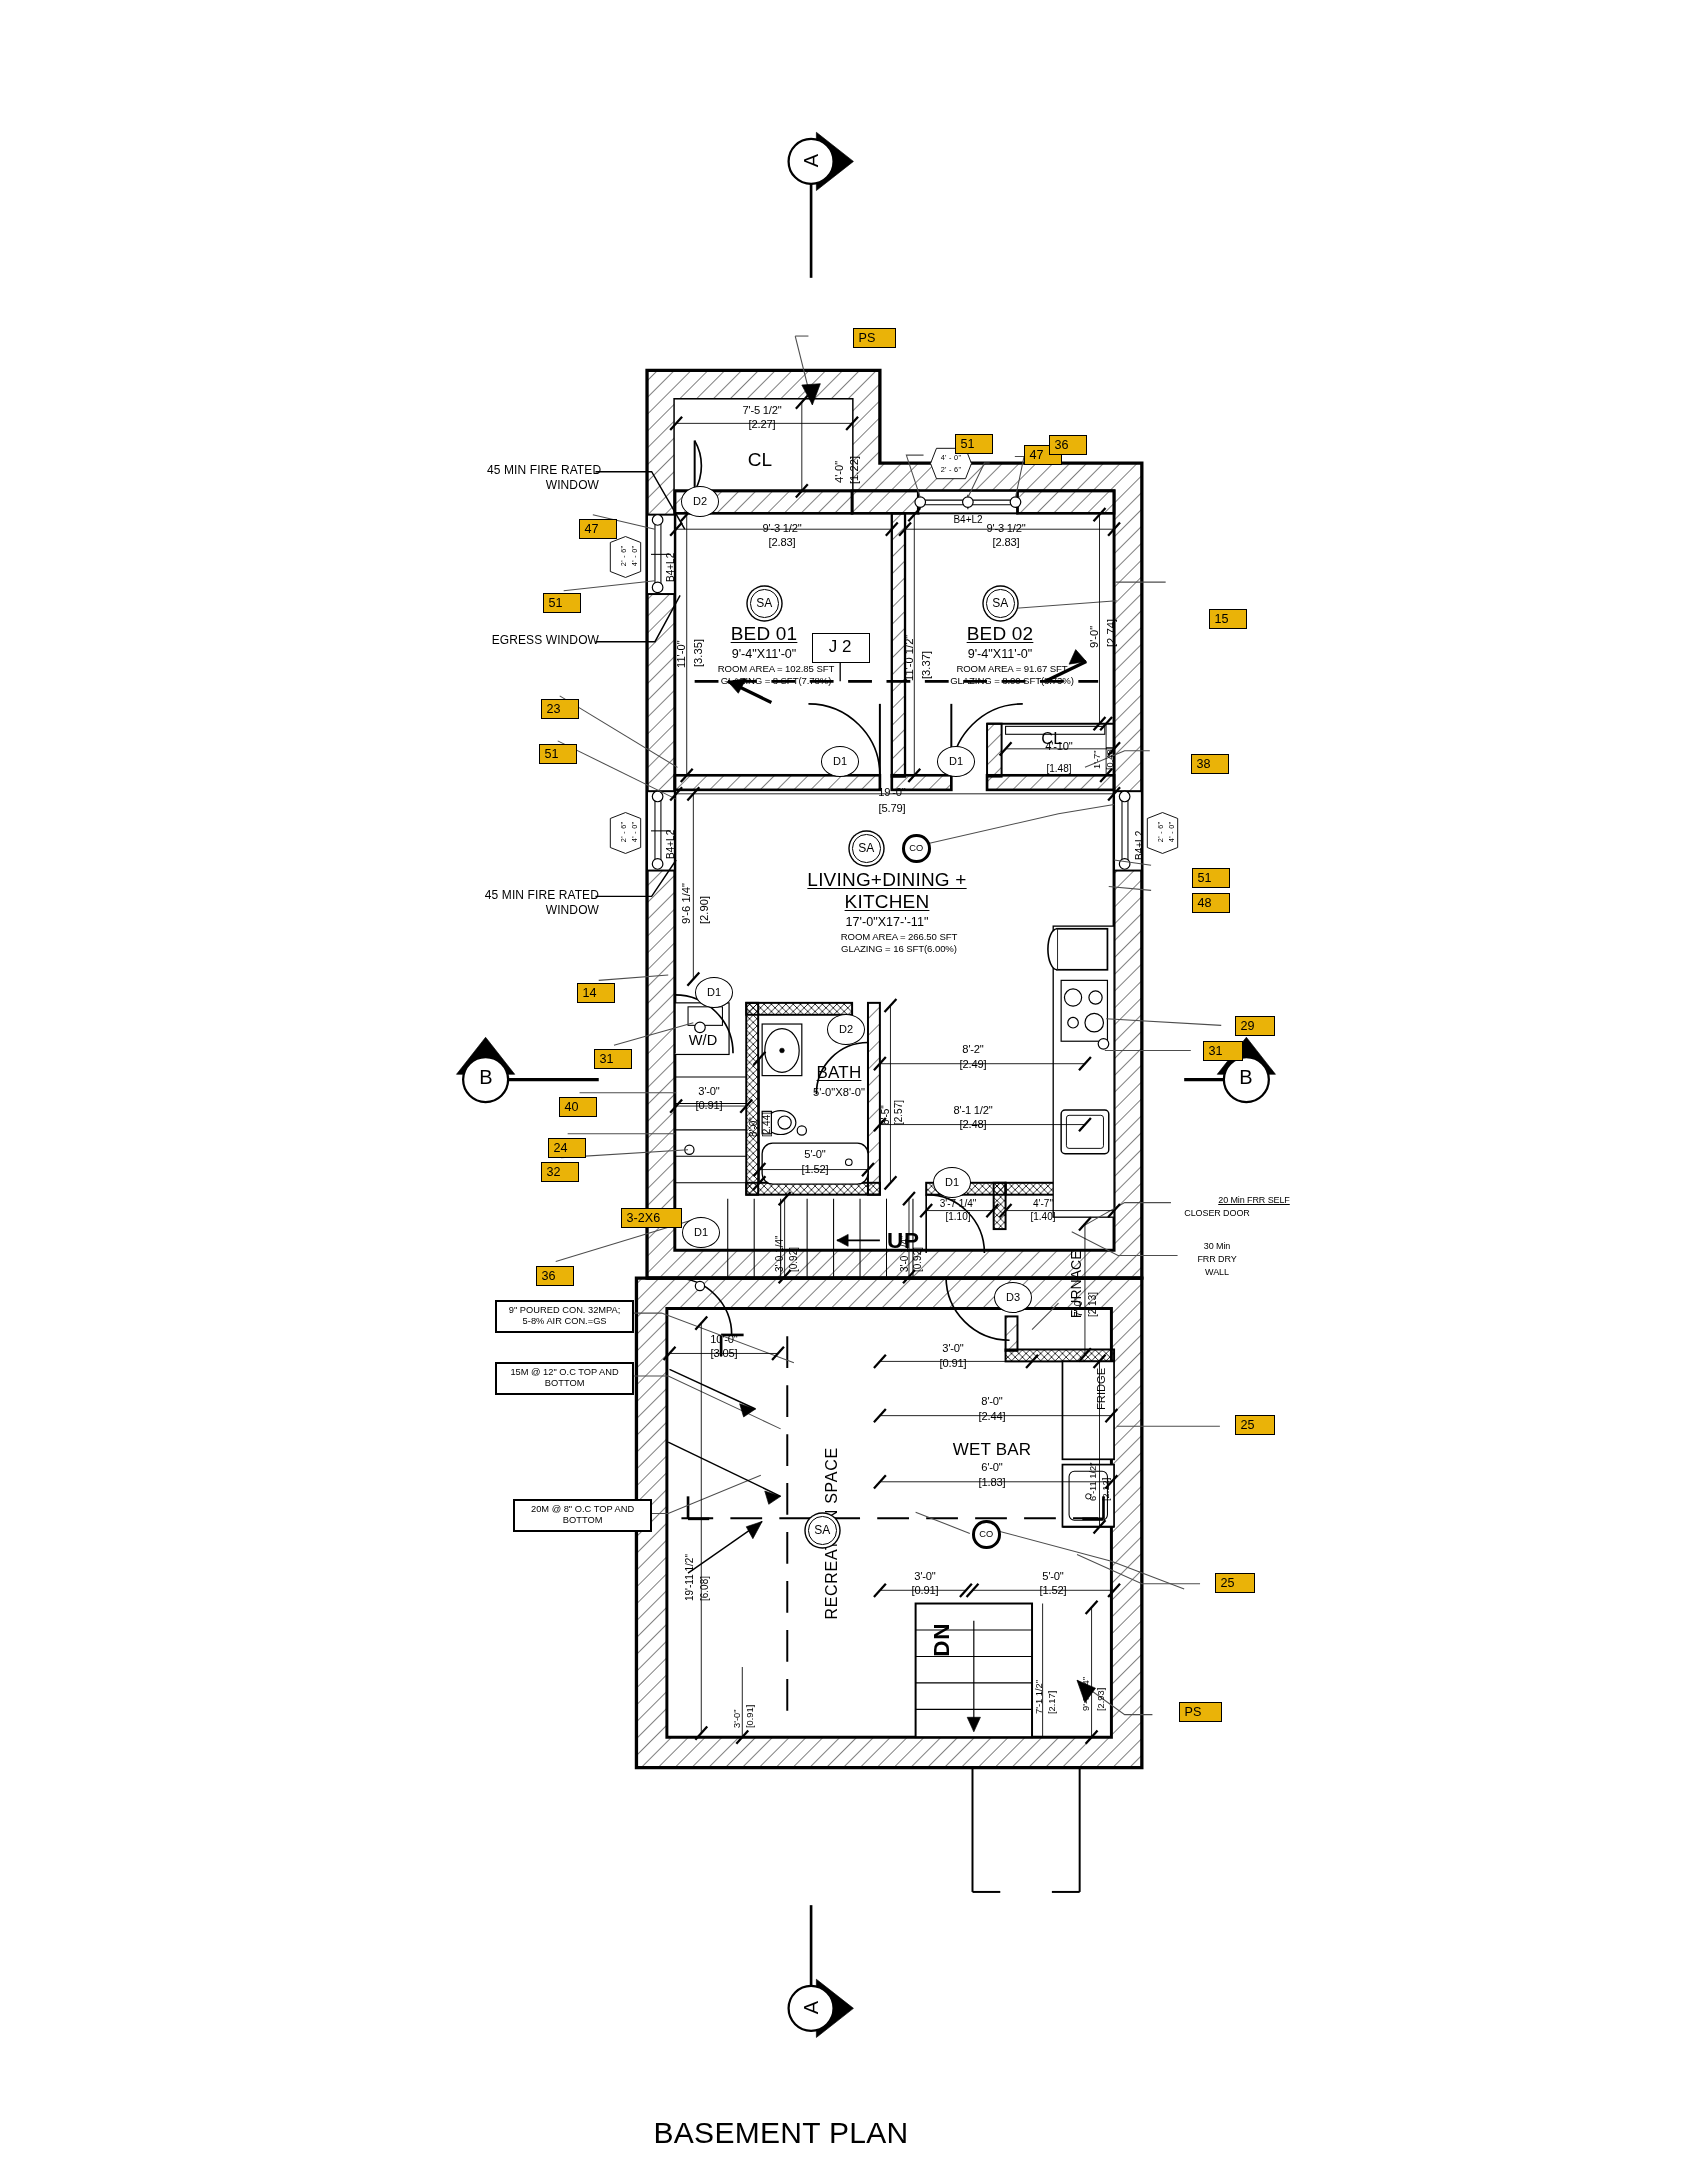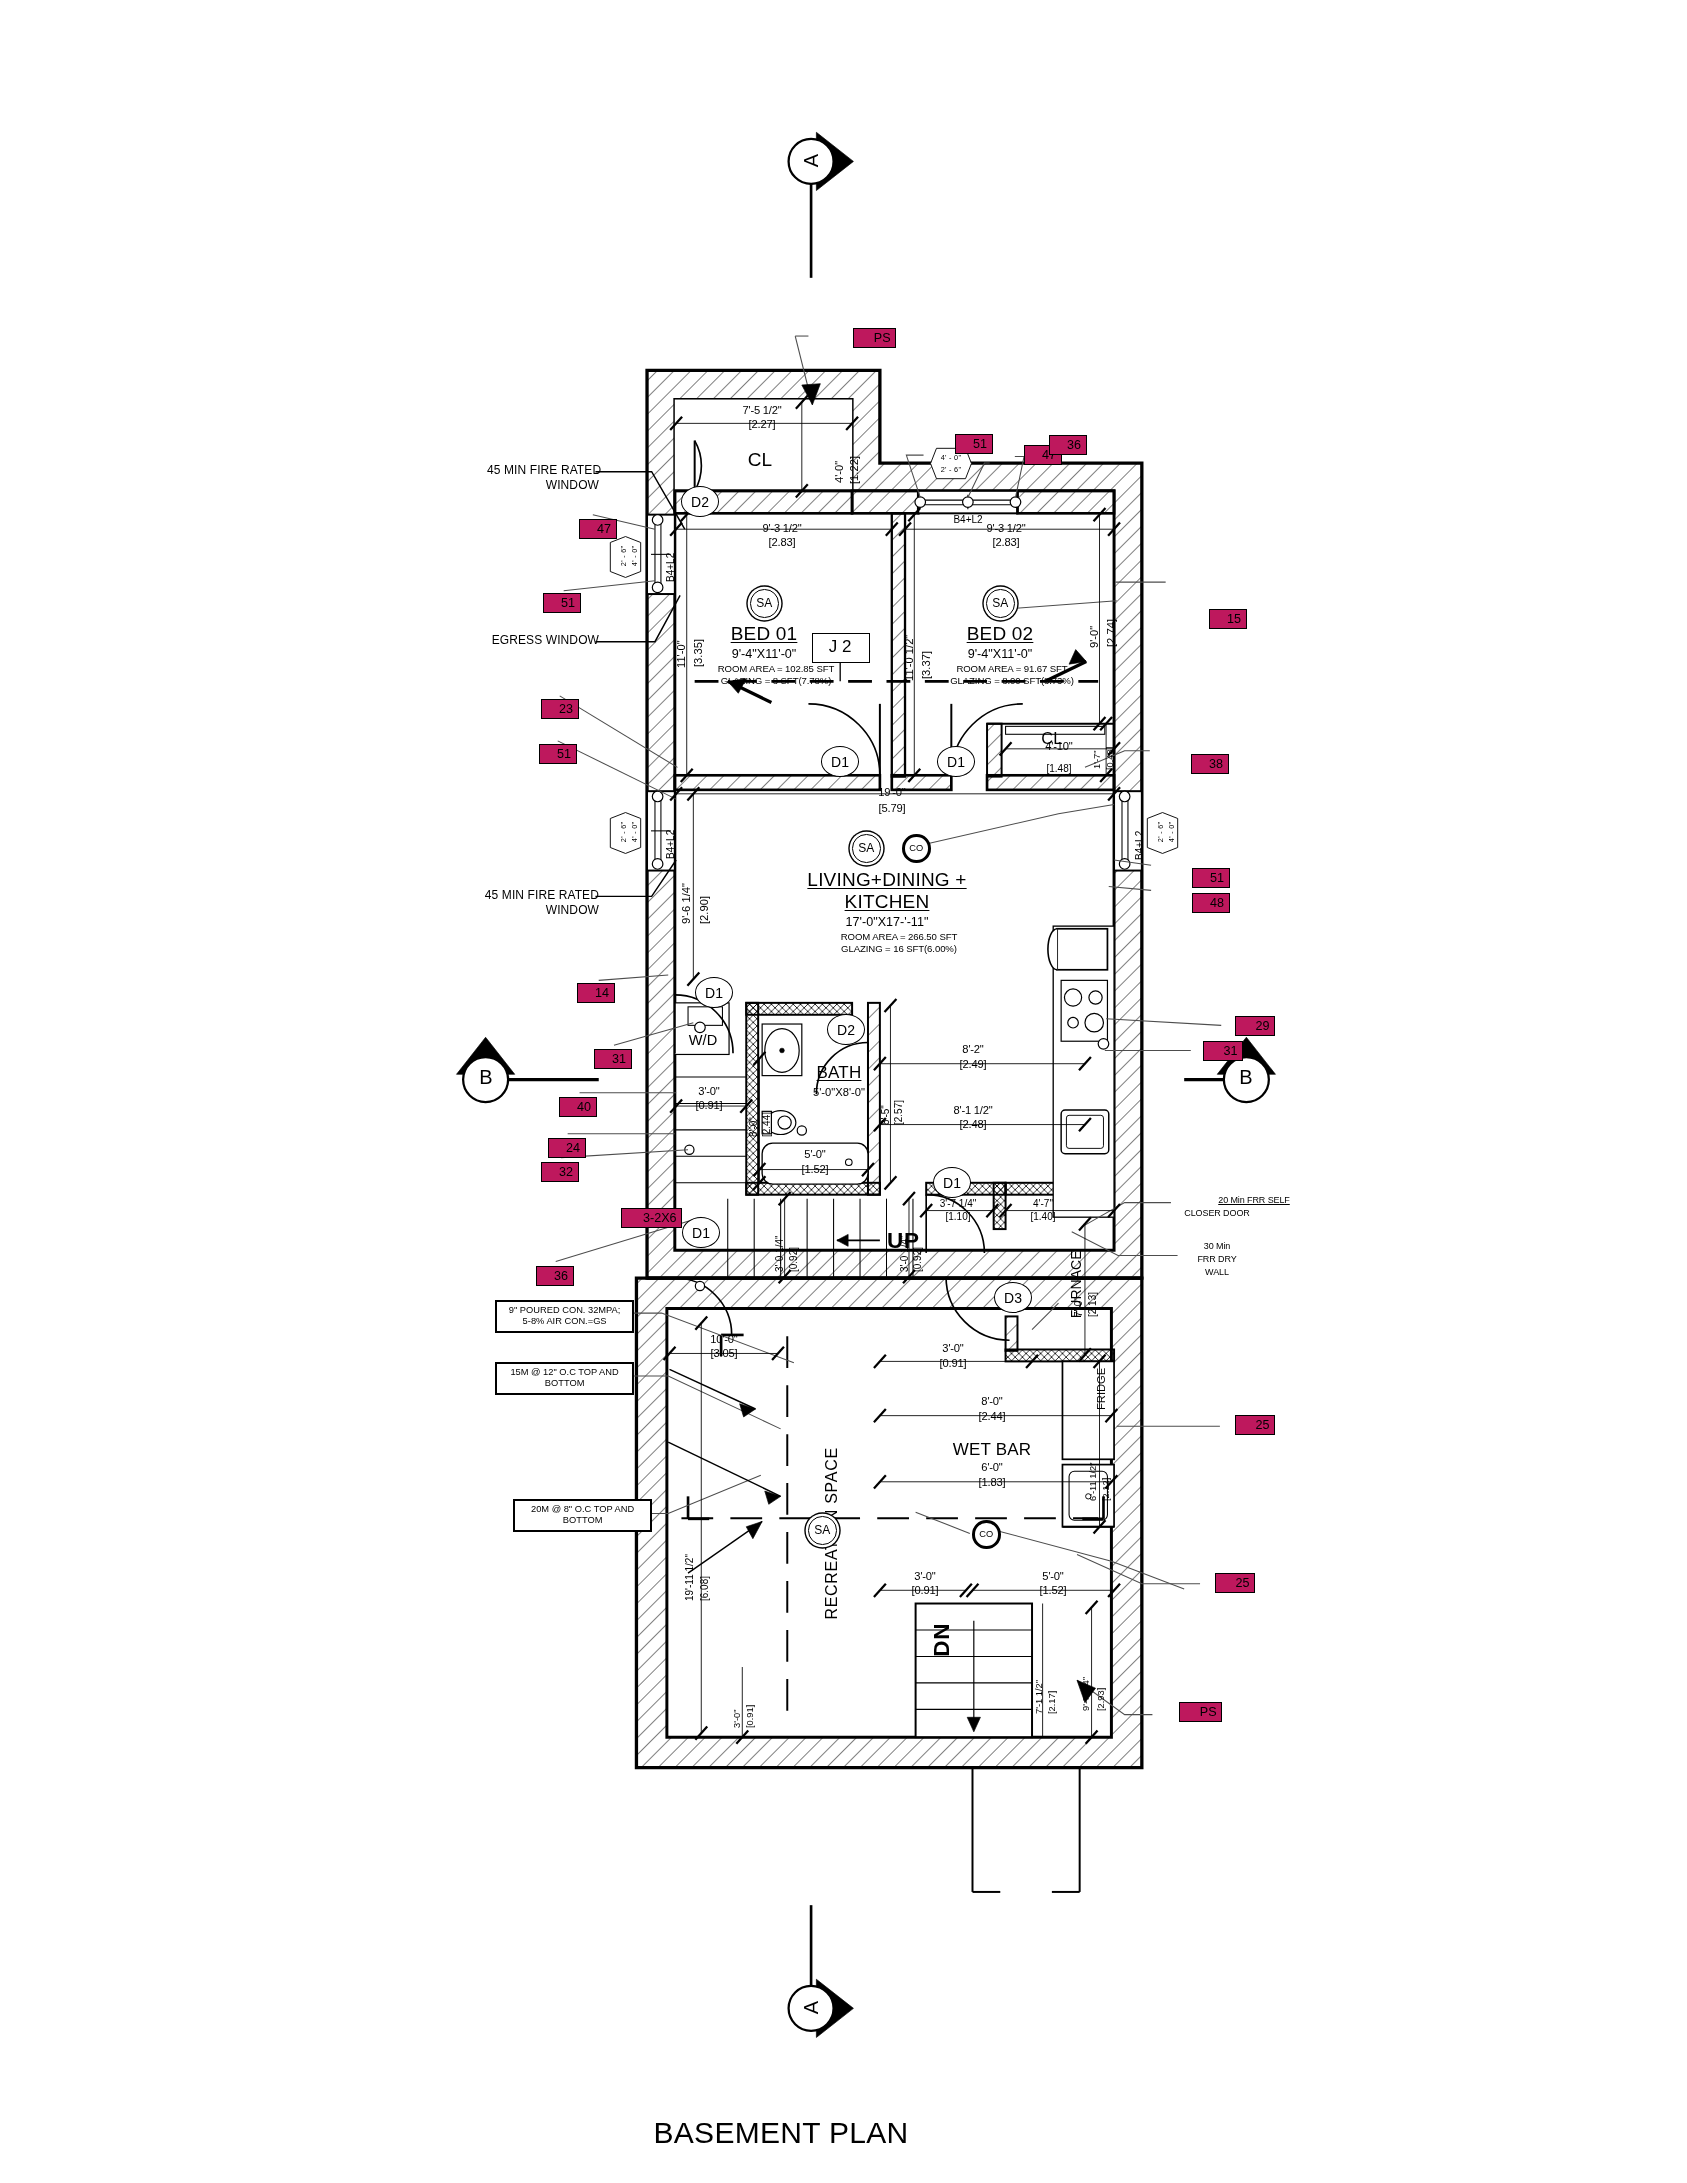--- a/index.html
+++ b/index.html
@@ -22,30 +22,30 @@
   .roomsz  {font-size:12.6px;}
   .roominfo{font-size:9.6px;letter-spacing:-0.1px;padding-left:24px;}
   .note    {font-size:12px;letter-spacing:0.1px;}
   .note-s  {font-size:9px;letter-spacing:-0.1px;}
   .bignav  {font-size:22.5px;font-weight:bold;letter-spacing:0.7px;}
   .title   {font-size:30px;letter-spacing:0.3px;}
   .winsz   {font-size:7.3px;letter-spacing:0.3px;}
   .hdrlbl  {font-size:10px;}
 
   
-  .cbox{position:absolute;border:1.1px solid #000;background:#be185d;
-        font-size:12.6px;text-align:right;line-height:1;
+  .cbox{position:absolute;border:1.1px solid #000;background:#eab308;
+        font-size:12.6px;text-align:left;line-height:1;
         padding:2.6px 4.6px 3.3px 4.6px;}
   
   .nbox{position:absolute;border:2px solid #000;background:#fff;
         text-align:center;padding:3.3px 4.6px;font-size:9.3px;line-height:1.2;}
 
   
   .dtag{position:absolute;border:1.7px solid #000;border-radius:50%;
-        background:#fff;text-align:center;font-size:14px;line-height:1;
+        background:#fff;text-align:center;font-size:11px;line-height:1;
         display:flex;align-items:center;justify-content:center;}
 
   
   .dev{position:absolute;border-radius:50%;background:#fff;text-align:center;
        display:flex;align-items:center;justify-content:center;font-size:12px;}
   .dev.sa{border:1.5px solid #000;box-shadow:0 0 0 2.3px #fff,0 0 0 3.7px #000;}
   .dev.co{border:3.6px solid #000;font-size:9.3px;}
   .hexwrap{position:absolute;}
   .hexwrap svg{position:absolute;left:0;top:0;}
 </style>

